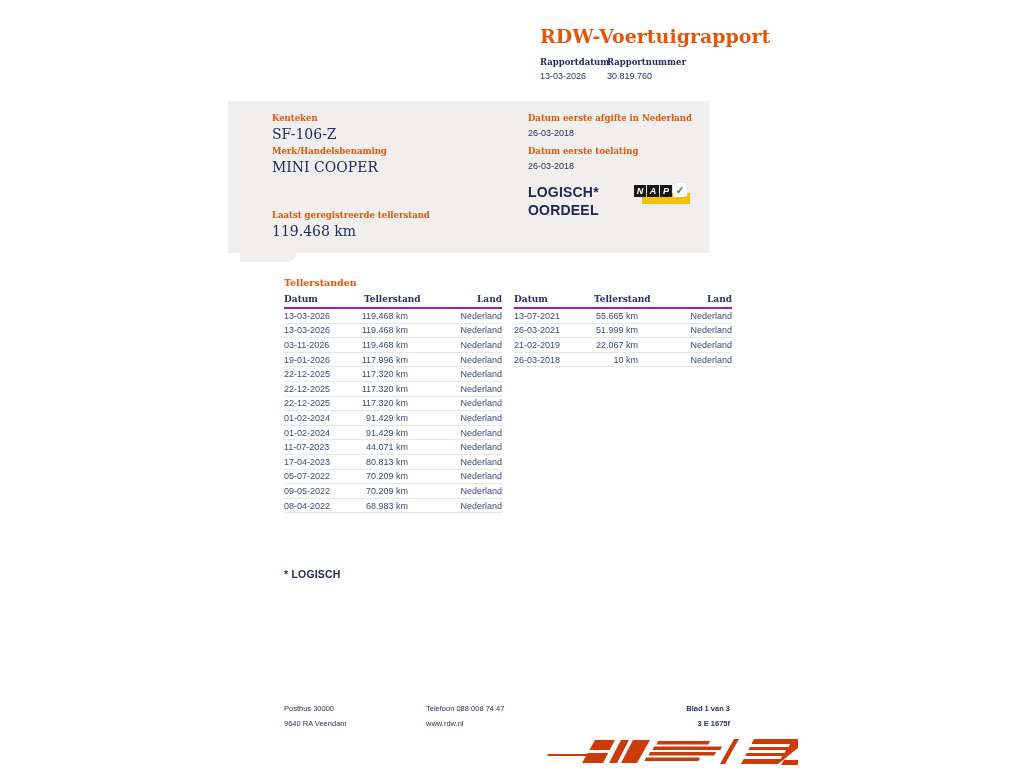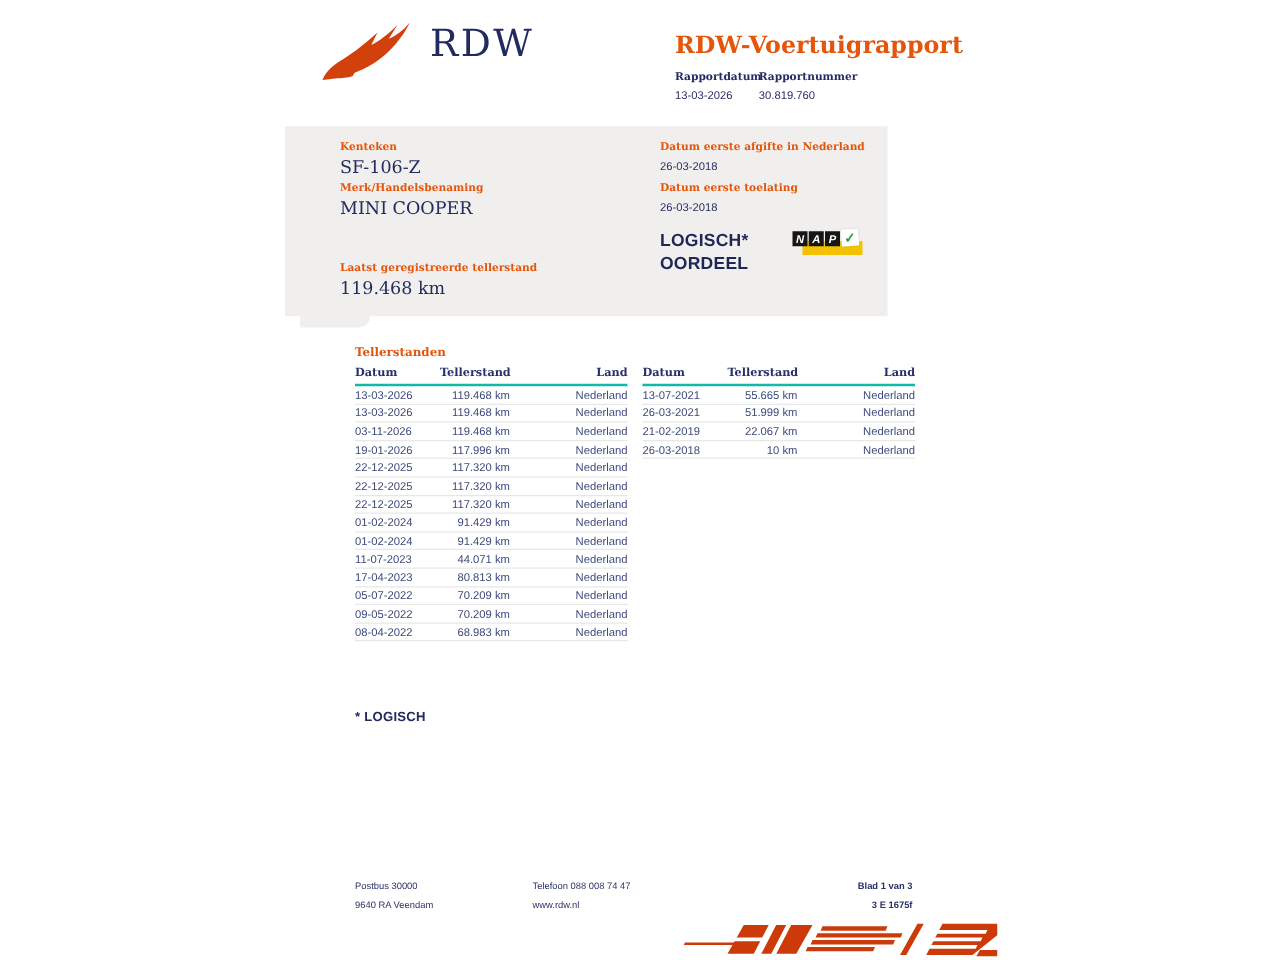--- a/index.html
+++ b/index.html
@@ -41,28 +41,28 @@
   .nap-check { position:absolute; left:39px; top:0; width:14px; height:14px; background:#fff;
                display:flex; align-items:center; justify-content:center; transform:rotate(-4deg);
                box-shadow:0 0 1px rgba(0,0,0,.25); }
   .nap-check i { font-style:normal; font-weight:bold; font-size:11px; color:#2f9e44; }
 
   
   .tables { position:absolute; left:284px; top:277px; }
   .t-title { font-family:"DejaVu Serif", serif; font-weight:bold; font-size:9.5px; color:#e3560c; }
   .t-wrap { display:flex; gap:12px; margin-top:6px; }
   .data-table { width:218px; }
-  .t-head { display:flex; border-bottom:2px solid #14b8a6; padding-bottom:3px; }
+  .t-head { display:flex; border-bottom:2px solid #a21caf; padding-bottom:3px; }
   .t-head span { font-family:"DejaVu Serif", serif; font-weight:bold; font-size:9px; color:#27306a; }
   .t-row { display:flex; height:14.6px; align-items:center; border-bottom:1px solid #e7e7e7;
            font-size:9px; color:#3e4a7c; }
   .c-datum { width:68px; text-align:left; }
   .c-teller { width:56px; text-align:right; }
   .c-land { flex:1; text-align:right;margin-left:32px; }
-  .h-teller { width:56px; text-align:left; }
+  .h-teller { width:56px; text-align:left;margin-left:12px; }
 
   
   .footnote { position:absolute; left:284px; top:568px; }
   .fn-title { font-weight:bold; font-size:10.5px; color:#232b60; letter-spacing:.2px; }
   .fn-text { width:432px; margin-top:8px; font-size:9px; line-height:16px; color:#e0560d; }
 
   
   .footer { position:absolute; left:284px; top:701px; width:446px; font-size:7.5px;
             color:#2b3166; }
   .fo-col { position:absolute; top:0; }
@@ -70,28 +70,20 @@
   .fo-line { line-height:15px; height:15px; }
 
   
   .stripes { position:absolute; left:538px; top:736px; width:260px; height:32px; }
 </style>
 </head>
 <body>
 
 <div class="page">
 
-  <div class="brand">
-    <svg class="wing" viewBox="0 0 80 52">
-      <path fill="#d2410c" d="M2,48 C16,47 32,42 44,34 C56,26 66,14 72,2 C66,9 60,13 55,15 L62,4
-        C54,12 47,17 41,20 L46,10 C36,19 27,26 19,31 C10,36 4,42 2,48 Z"></path>
-      <path fill="#d2410c" d="M6,46 C14,45 22,43 29,40 L26,45 C19,47 11,47 6,46 Z"></path>
-    </svg>
-    <div class="brand-text">RDW</div>
-  </div>
 
   <div class="report-title">RDW-Voertuigrapport</div>
 
   <div class="meta">
     <div class="meta-col1">
       <div class="meta-label">Rapportdatum</div>
       <div class="meta-value">13-03-2026</div>
     </div>
     <div>
       <div class="meta-label">Rapportnummer</div>

